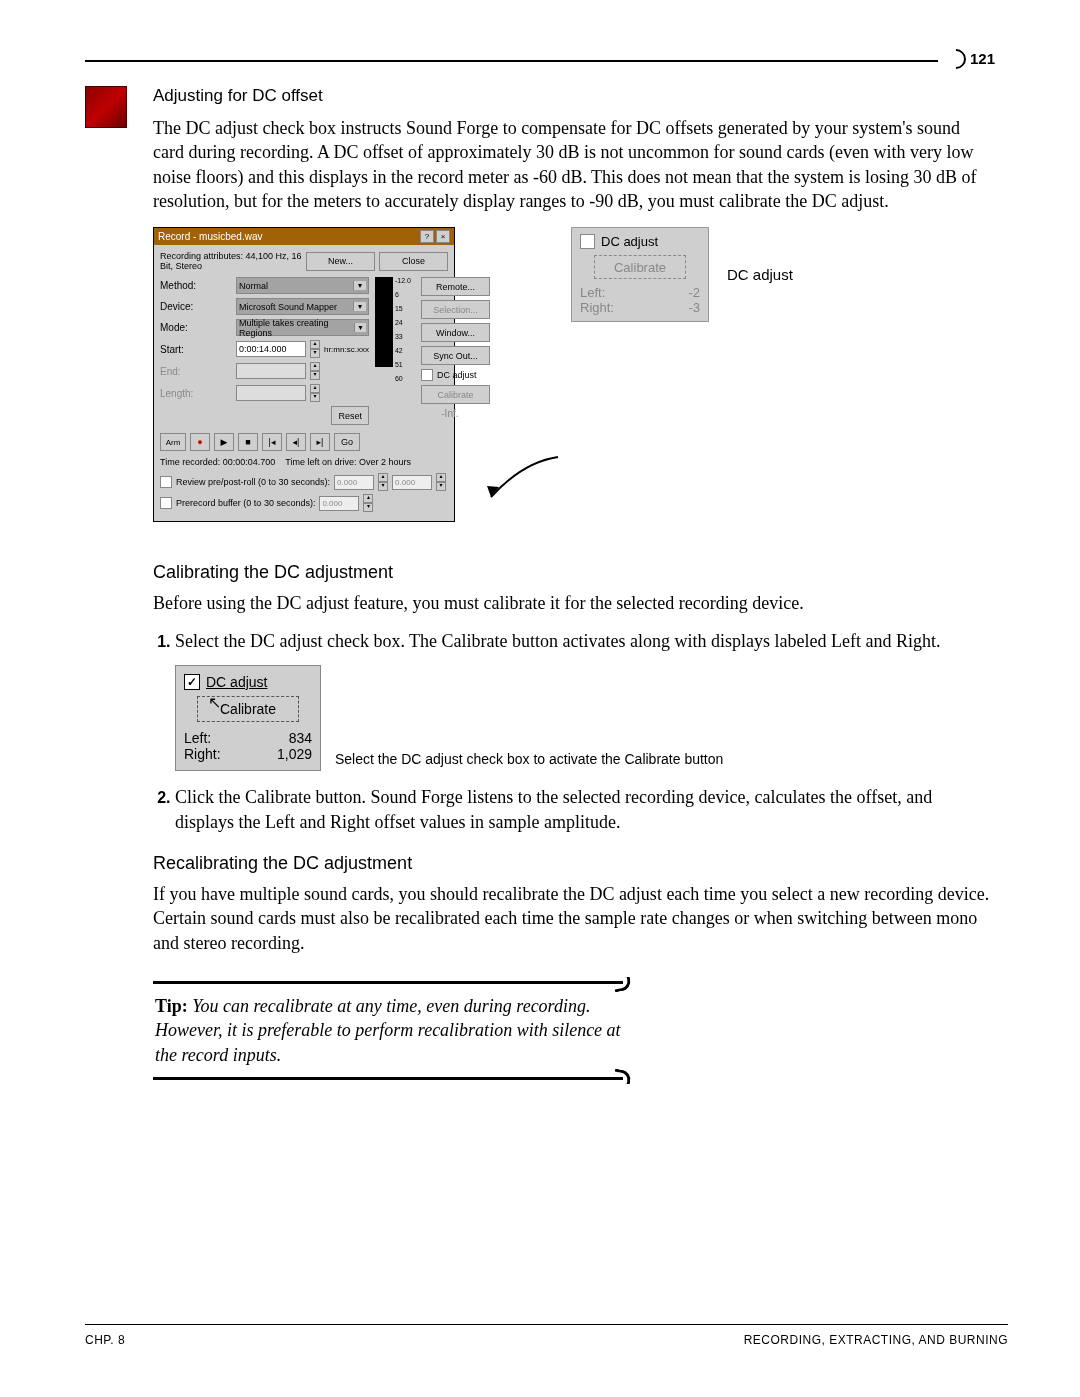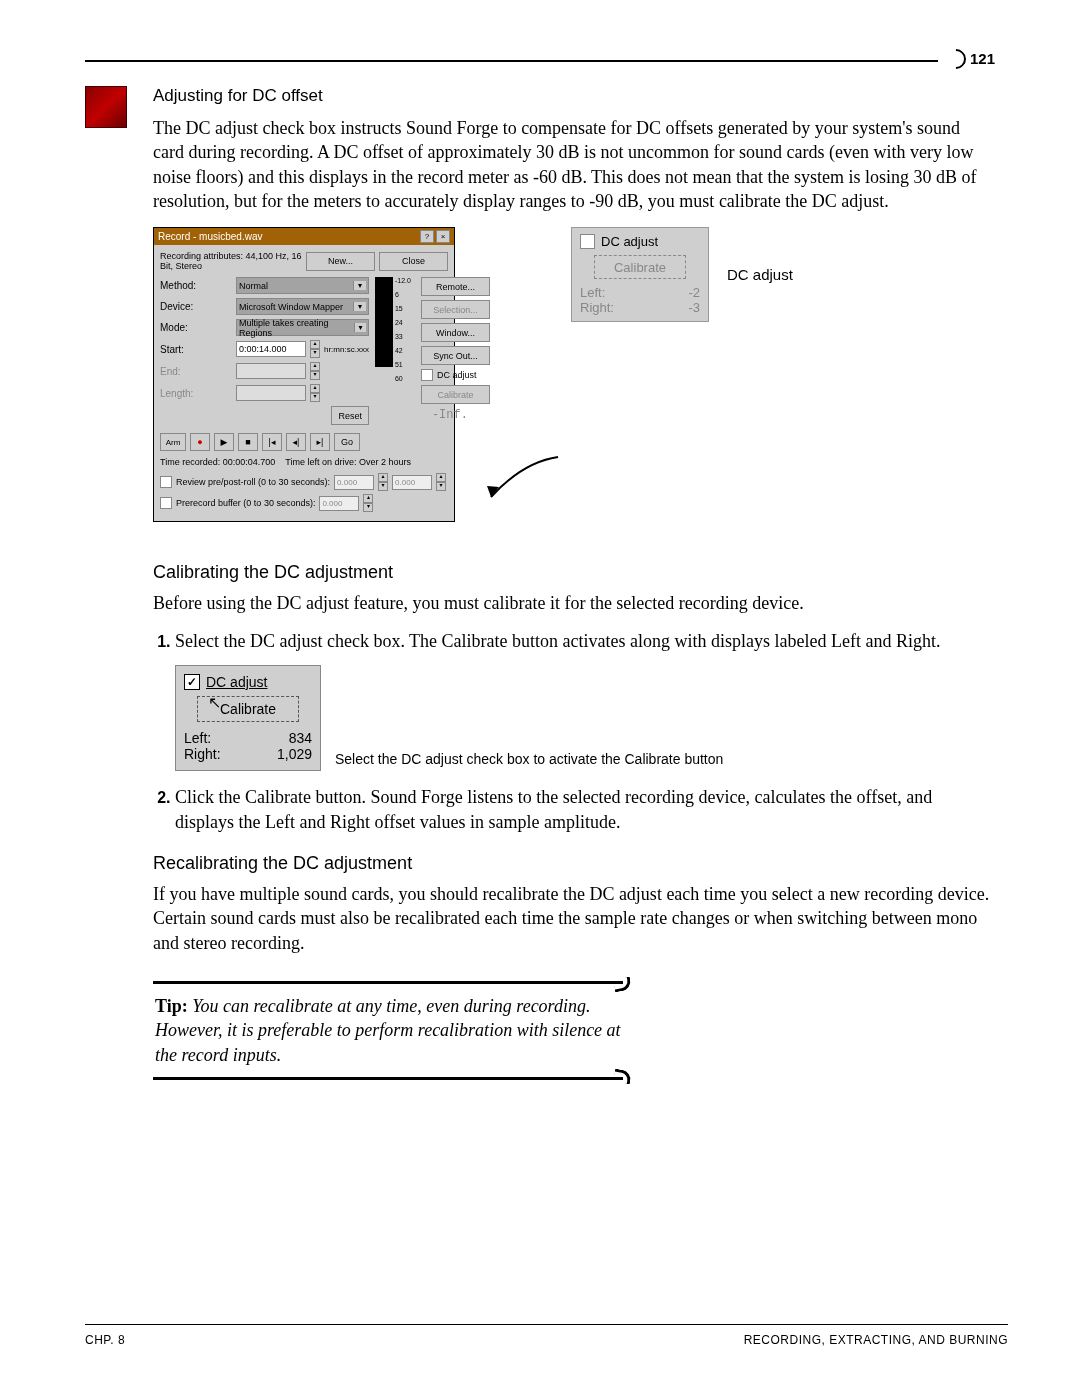--- a/index.html
+++ b/index.html
@@ -314,21 +314,21 @@
                 <div class="dlg-row">
                   <span class="dlg-label">Method:</span>
                   <div class="dlg-select">
                     <span>Normal</span>
                     <span class="dlg-select-arrow">▾</span>
                   </div>
                 </div>
                 <div class="dlg-row">
                   <span class="dlg-label">Device:</span>
                   <div class="dlg-select">
-                    <span>Microsoft Window Mapper</span>
+                    <span>Microsoft Sound Mapper</span>
                     <span class="dlg-select-arrow">▾</span>
                   </div>
                 </div>
                 <div class="dlg-row">
                   <span class="dlg-label">Mode:</span>
                   <div class="dlg-select">
                     <span>Multiple takes creating Regions</span>
                     <span class="dlg-select-arrow">▾</span>
                   </div>
                 </div>
@@ -381,21 +381,21 @@
               <div class="dlg-right-col">
                 <span class="dlg-btn wide">Remote...</span>
                 <span class="dlg-btn wide disabled">Selection...</span>
                 <span class="dlg-btn wide">Window...</span>
                 <span class="dlg-btn wide">Sync Out...</span>
                 <div class="dlg-cb-row">
                   <div class="dlg-cb"></div>
                   <span>DC adjust</span>
                 </div>
                 <span class="dlg-btn wide disabled">Calibrate</span>
-                <div style="font-size:12px; color:#888; text-align:center;font-family:Liberation Mono, monospace;">-Inf.</div>
+                <div style="font-size:10px; color:#888; text-align:center;">-Inf.</div>
               </div>
             </div>
 
             <div class="dlg-transport">
               <div class="trans-btn trans-arm">Arm</div>
               <div class="trans-btn" style="color:#c00;">●</div>
               <div class="trans-btn">▶</div>
               <div class="trans-btn">■</div>
               <div class="trans-btn">|◂</div>
               <div class="trans-btn">◂|</div>

